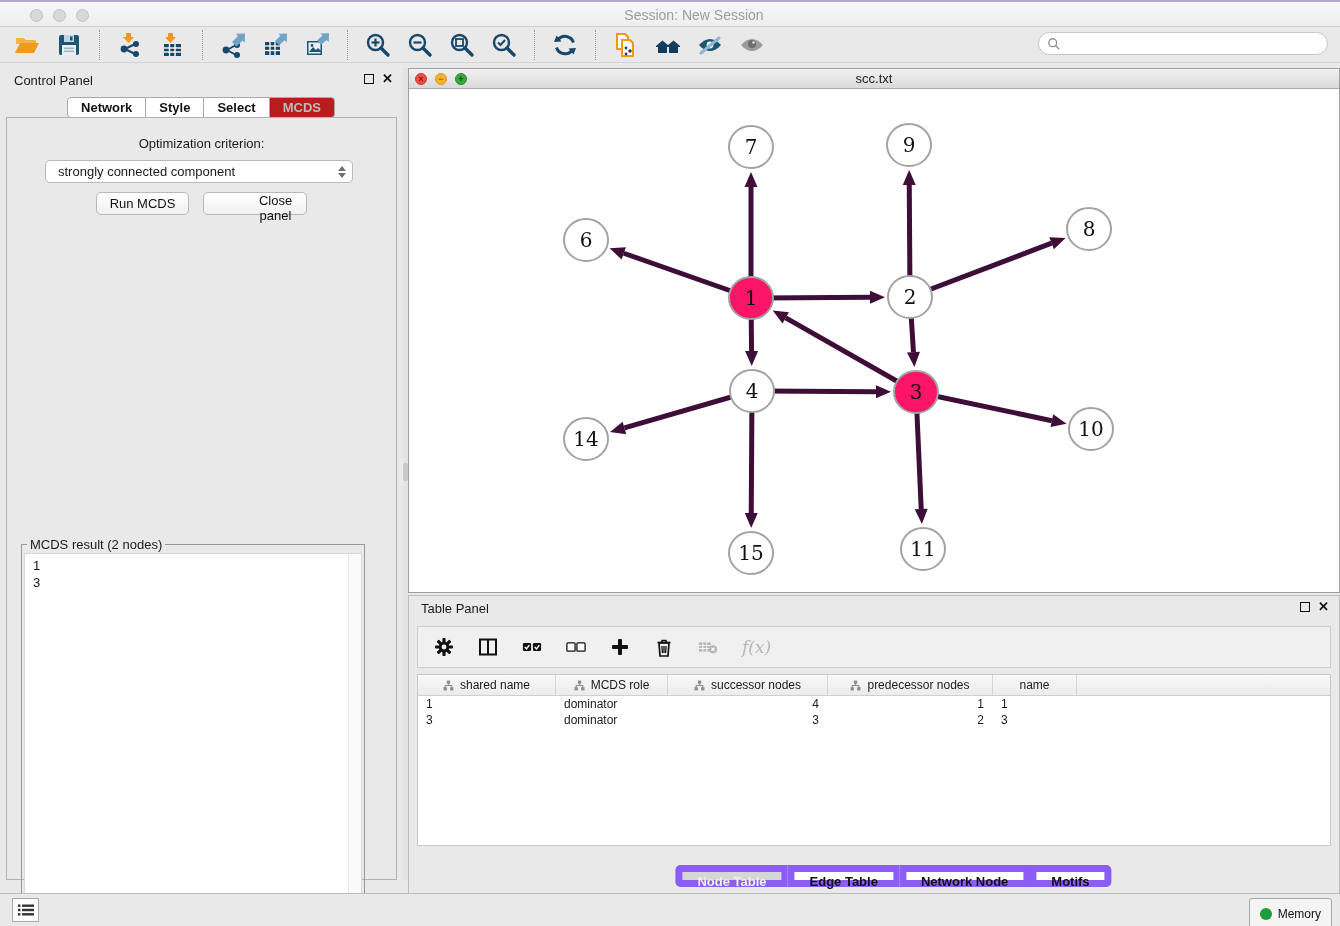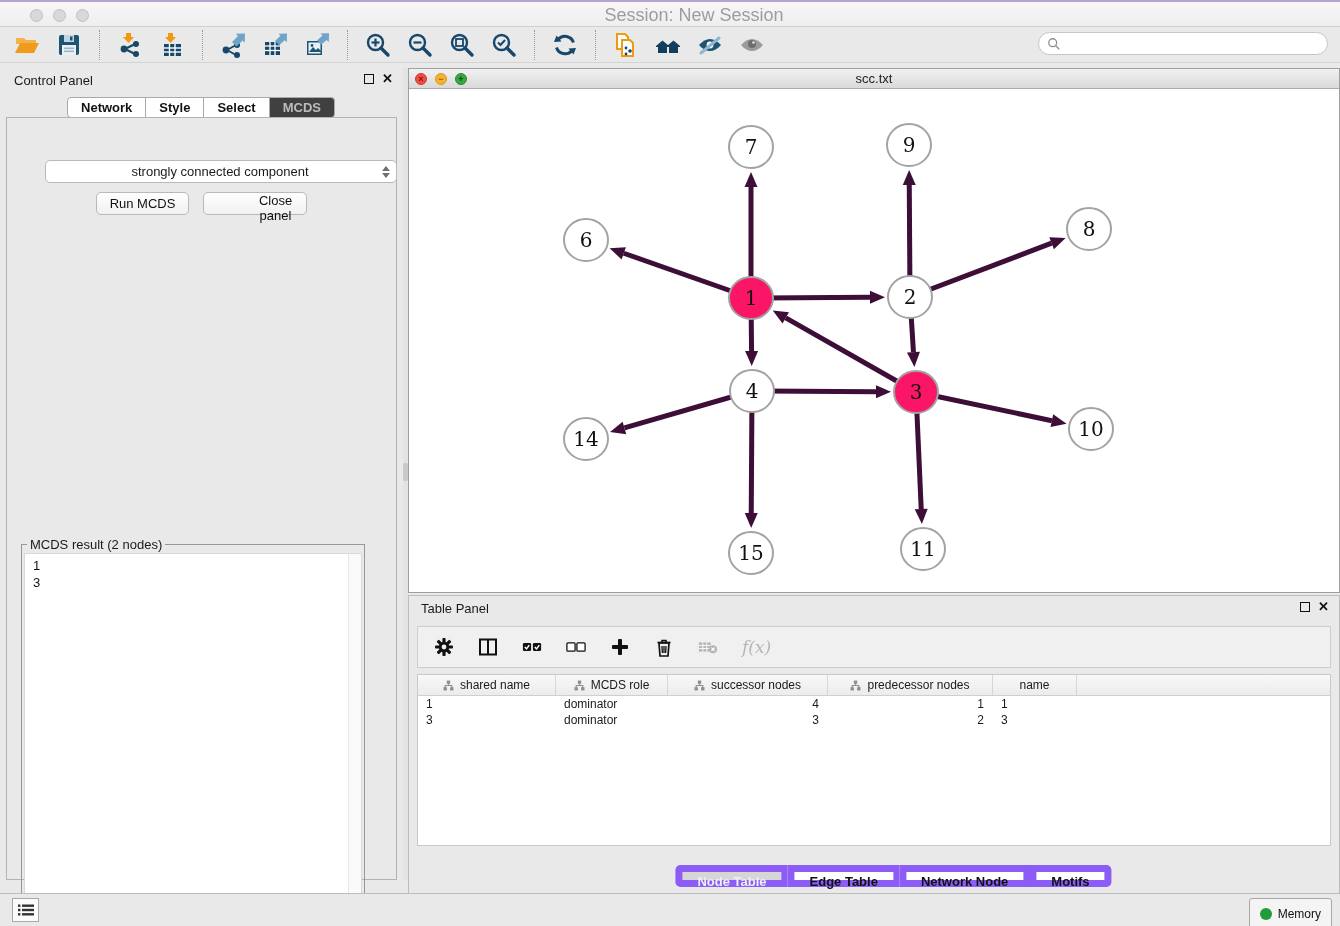--- a/index.html
+++ b/index.html
@@ -14,21 +14,21 @@
   }
   
   .titlebar {
     position:absolute; top:0; left:0; right:0; height:27px;
     background:linear-gradient(#f7f7f7,#eeeeee);
     border-top:2px solid #b6a5cd;
     border-bottom:1px solid #d0d0d0;
   }
   .traffic { position:absolute; top:7px; width:13px; height:13px; border-radius:50%;
     background:#d8d8d8; border:1px solid #c0c0c0; }
-  .app-title { text-align:center; line-height:26px; color:#9d9d9d; font-size:18px;margin-left:48px; }
+  .app-title { text-align:center; line-height:26px; color:#9d9d9d; font-size:14px;margin-left:48px; }
 
   
   .toolbar {
     position:absolute; top:27px; left:0; right:0; height:36px;
     background:#e9e9e9; border-bottom:1px solid #d4d4d4;
     display:flex; align-items:center; padding-left:6px;
   }
   .tb-btn { width:30px; height:30px; margin:0 6px; display:flex; align-items:center; justify-content:center; }
   .tb-btn svg { width:26px; height:26px; }
   .tb-sep { width:1px; height:30px; border-left:1px dotted #9b9b9b; margin:0 9px; }
@@ -46,27 +46,27 @@
   .panel-icons { position:absolute; top:5px; right:10px; display:flex; gap:8px; align-items:center; }
   .float-box { width:10px; height:10px; border:1.5px solid #111; display:inline-block; }
   .close-x { font-size:13px; font-weight:bold; color:#111; line-height:12px; }
   .cp-tabs { position:absolute; top:29px; left:0; right:0; display:flex; justify-content:center; }
   .cp-tab {
     height:21px; line-height:19px; padding:0 13px; background:#ffffff;
     border:1px solid #a9a9a9; margin-left:-1px; font-size:13px; font-weight:bold; color:#111;
   }
   .cp-tab:first-child { border-radius:4px 0 0 4px; }
   .cp-tab:last-child { border-radius:0 4px 4px 0; }
-  .cp-tab.selected { background:#404040; color:#bcbcbc; }
+  .cp-tab.selected { background:#b91c1c; color:#bcbcbc; }
   .cp-body { position:absolute; top:49px; left:6px; right:6px; bottom:0; border:1px solid #b3b3b3; background:#e9e9e9; }
   .opt-label { position:absolute; top:18px; left:0; right:0; text-align:center; font-size:13px; }
   .combo {
-    position:absolute; top:42px; left:38px; width:352px; height:23px;
+    position:absolute; top:42px; left:38px; width:308px; height:23px;
     background:#ffffff; border:1px solid #b9b9b9; border-radius:5px;
-    display:flex; align-items:center; padding:0 6px 0 12px; font-size:13px;text-align:center;
+    display:flex; align-items:center; padding:0 6px 0 12px; font-size:13px;
   }
   .combo-value { flex:1; }
   .combo-arrows { display:flex; flex-direction:column; gap:2px; align-items:center; }
   .combo-arrows .up { width:0; height:0; border-left:4px solid transparent; border-right:4px solid transparent; border-bottom:5px solid #707070; }
   .combo-arrows .down { width:0; height:0; border-left:4px solid transparent; border-right:4px solid transparent; border-top:5px solid #707070; }
   .cp-btn {
     position:absolute; top:74px; height:23px; background:linear-gradient(#ffffff,#f1f1f1);
     border:1px solid #b9b9b9; border-radius:5px; font-size:13px; text-align:center; color:#111;
     font-family:"Liberation Sans",sans-serif;
   }
@@ -298,20 +298,21 @@
     <span class="float-box"></span>
     <span class="close-x">✕</span>
   </div>
   <div class="cp-tabs">
       <div class="cp-tab">Network</div>
       <div class="cp-tab">Style</div>
       <div class="cp-tab">Select</div>
       <div class="cp-tab selected">MCDS</div>
     </div>
   <div class="cp-body">
+    <div class="opt-label">Optimization criterion:</div>
     <div class="combo">
       <span class="combo-value">strongly connected component</span>
       <span class="combo-arrows">
           <span class="up"></span>
           <span class="down"></span>
         </span>
     </div>
     <button class="cp-btn btn-run">Run MCDS</button>
     <button class="cp-btn btn-close">Close panel</button>
     <div class="result-fieldset">

